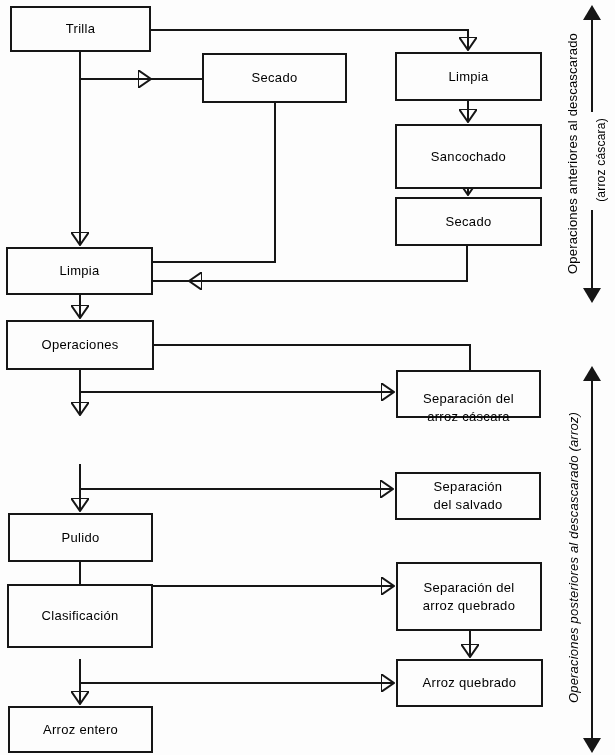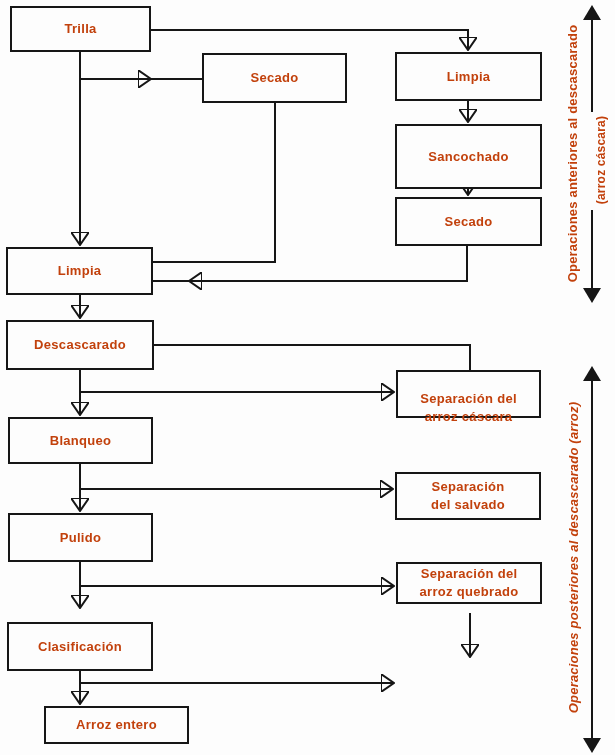--- a/index.html
+++ b/index.html
@@ -2,23 +2,22 @@
 <html><head>
 <meta charset="utf-8">
 <style>
   html, body { margin: 0; padding: 0; background: #ffffff; }
   .canvas {
     position: relative;
     width: 615px;
     height: 755px;
     background: #fdfdfd;
     font-family: "Liberation Sans", sans-serif;
-    color: #c2410c;
+    color: #000000;
     overflow: hidden;
-    font-weight: bold;
   }
   svg.wires {
     position: absolute;
     left: 0; top: 0;
     width: 615px; height: 755px;
   }
   svg.wires path, svg.wires line {
     stroke: #161616;
     stroke-width: 2;
     fill: none;
@@ -127,49 +126,49 @@
 
   <div class="node" style="left:395px; top:197px; width:147px; height:49px;">
     <span>Secado</span>
   </div>
 
   <div class="node" style="left:6px; top:247px; width:147px; height:48px;">
     <span>Limpia</span>
   </div>
 
   <div class="node" style="left:6px; top:320px; width:148px; height:50px;">
-    <span>Descascarado</span>
+    <span>Operaciones</span>
   </div>
 
   <div class="node" style="left:396px; top:370px; width:145px; height:48px;">
     <span style="max-width:104px;margin-top:28px;">Separación del arroz cáscara</span>
   </div>
 
-  <div class="node" style="left:8px; top:417px; width:145px; height:47px;">
-    <span>Blanqueo</span>
-  </div>
 
   <div class="node" style="left:395px; top:464px; width:146px; height:48px;margin-top:8px;">
     <span style="max-width:82px;">Separación del salvado</span>
   </div>
 
   <div class="node" style="left:8px; top:513px; width:145px; height:49px;">
     <span>Pulido</span>
   </div>
 
-  <div class="node" style="left:396px; top:562px; width:146px; height:42px;">
+  <div class="node" style="left:396px; top:562px; width:146px; height:69px;">
     <span style="max-width:108px;">Separación del arroz quebrado</span>
   </div>
 
-  <div class="node" style="left:7px; top:622px; width:146px; height:49px;">
+  <div class="node" style="left:7px; top:584px; width:146px; height:64px;">
     <span>Clasificación</span>
   </div>
 
+  <div class="node" style="left:396px; top:659px; width:147px; height:48px;">
+    <span>Arroz quebrado</span>
+  </div>
 
-  <div class="node" style="left:8px; top:706px; width:145px; height:38px;margin-left:36px;">
+  <div class="node" style="left:8px; top:706px; width:145px; height:47px;">
     <span>Arroz entero</span>
   </div>
 
   <div class="side-label" style="left:427px; top:146px; width:290px;">Operaciones anteriores al descascarado</div>
 
   <div class="side-label small" style="left:546px; top:153px; width:110px;">(arroz cáscara)</div>
 
   <div class="side-label italic" style="left:381px; top:550px; width:384px;">Operaciones posteriores al descascarado (arroz)</div>
 
 </div>

